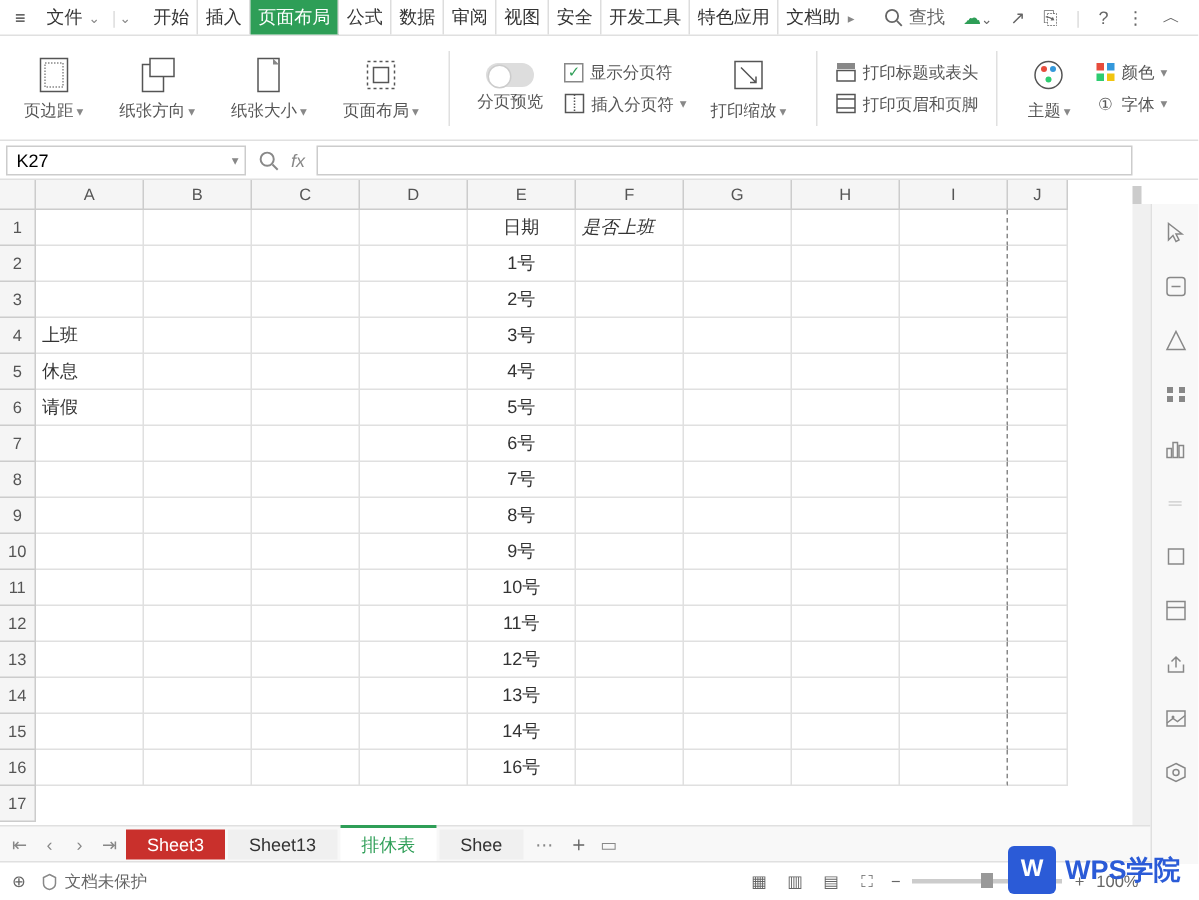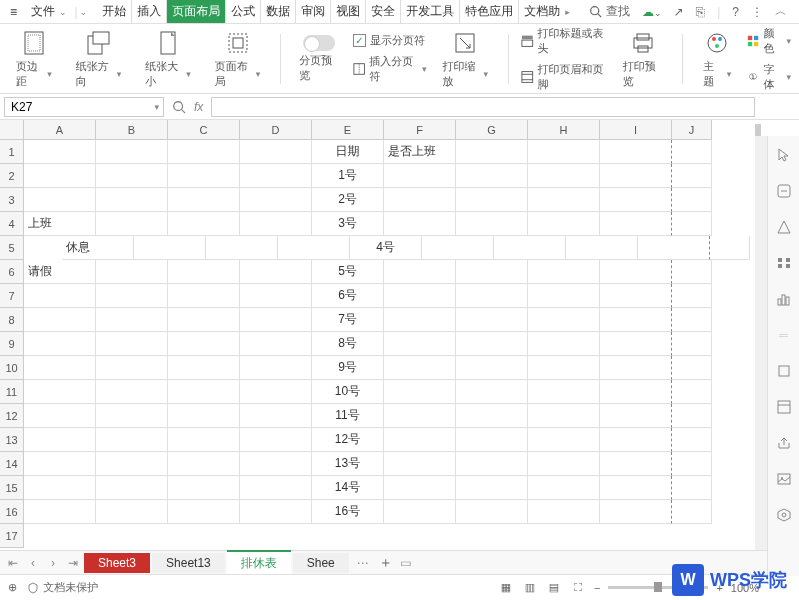--- a/index.html
+++ b/index.html
@@ -215,32 +215,20 @@
         </svg>
         <span>打印标题或表头</span>
       </div>
     <div class="ribbon-item">
         <svg width="14" height="14" viewBox="0 0 14 14">
           <rect x="1" y="1" width="12" height="12" fill="none" stroke="#555"></rect>
           <line x1="1" y1="4" x2="13" y2="4" stroke="#555"></line>
           <line x1="1" y1="10" x2="13" y2="10" stroke="#555"></line>
         </svg>
         <span>打印页眉和页脚</span>
-      </div>
-  </div>
-  <div class="ribbon-group large">
-    <div class="ribbon-icon">
-        <svg width="26" height="26" viewBox="0 0 26 26">
-          <rect x="4" y="8" width="18" height="10" fill="none" stroke="#555"></rect>
-          <rect x="7" y="4" width="12" height="6" fill="none" stroke="#555"></rect>
-          <rect x="8" y="16" width="10" height="6" fill="none" stroke="#555"></rect>
-        </svg>
-      </div>
-    <div class="ribbon-label">
-        <span>打印预览</span>
       </div>
   </div>
   <div class="ribbon-divider"></div>
   <div class="ribbon-group large">
     <div class="ribbon-icon">
         <svg width="26" height="26" viewBox="0 0 26 26">
           <circle cx="13" cy="13" r="9" fill="none" stroke="#555"></circle>
           <circle cx="10" cy="9" r="2" fill="#e74c3c"></circle>
           <circle cx="16" cy="9" r="2" fill="#3498db"></circle>
           <circle cx="13" cy="16" r="2" fill="#2ecc71"></circle>
@@ -324,21 +312,21 @@
             <div class="col-header" style="width: 72px;">I</div>
             <div class="col-header" style="width: 40px;">J</div>
           </div>
     <div class="grid-body" id="grid-body">
             <div class="grid-row">
               <div class="cell" style="width: 72px;"></div>
               <div class="cell" style="width: 72px;"></div>
               <div class="cell" style="width: 72px;"></div>
               <div class="cell" style="width: 72px;"></div>
               <div class="cell center" style="width: 72px;">日期</div>
-              <div class="cell" style="width: 72px;">是否上班</div>
+              <div class="cell" style="width: 72px; font-style: italic;">是否上班</div>
               <div class="cell" style="width: 72px;"></div>
               <div class="cell" style="width: 72px;"></div>
               <div class="cell print-edge" style="width: 72px;"></div>
               <div class="cell" style="width: 40px;"></div>
             </div>
             <div class="grid-row">
               <div class="cell" style="width: 72px;"></div>
               <div class="cell" style="width: 72px;"></div>
               <div class="cell" style="width: 72px;"></div>
               <div class="cell" style="width: 72px;"></div>
@@ -367,21 +355,21 @@
               <div class="cell" style="width: 72px;"></div>
               <div class="cell" style="width: 72px;"></div>
               <div class="cell center" style="width: 72px;">3号</div>
               <div class="cell" style="width: 72px;"></div>
               <div class="cell" style="width: 72px;"></div>
               <div class="cell" style="width: 72px;"></div>
               <div class="cell print-edge" style="width: 72px;"></div>
               <div class="cell" style="width: 40px;"></div>
             </div>
             <div class="grid-row">
-              <div class="cell" style="width: 72px; margin-left: 38px;">休息</div>
+              <div class="cell" style="width: 72px;">休息</div>
               <div class="cell" style="width: 72px;"></div>
               <div class="cell" style="width: 72px;"></div>
               <div class="cell" style="width: 72px;"></div>
               <div class="cell center" style="width: 72px;">4号</div>
               <div class="cell" style="width: 72px;"></div>
               <div class="cell" style="width: 72px;"></div>
               <div class="cell" style="width: 72px;"></div>
               <div class="cell print-edge" style="width: 72px;"></div>
               <div class="cell" style="width: 40px;"></div>
             </div>

